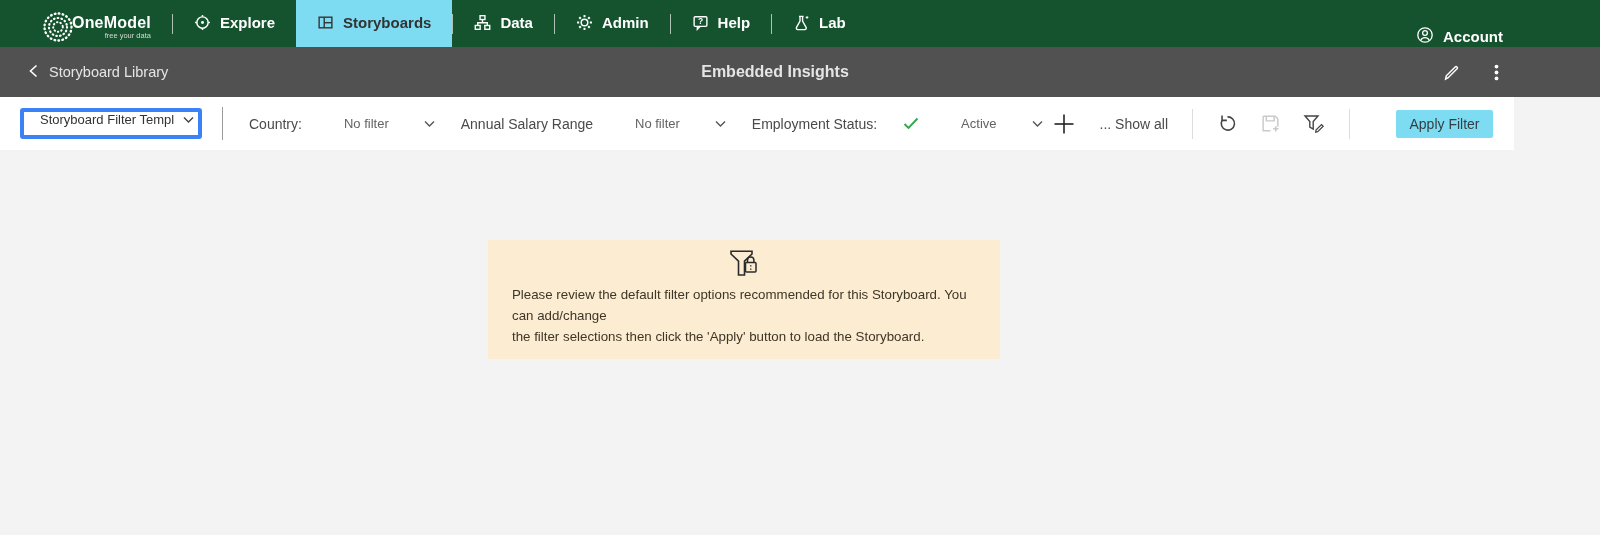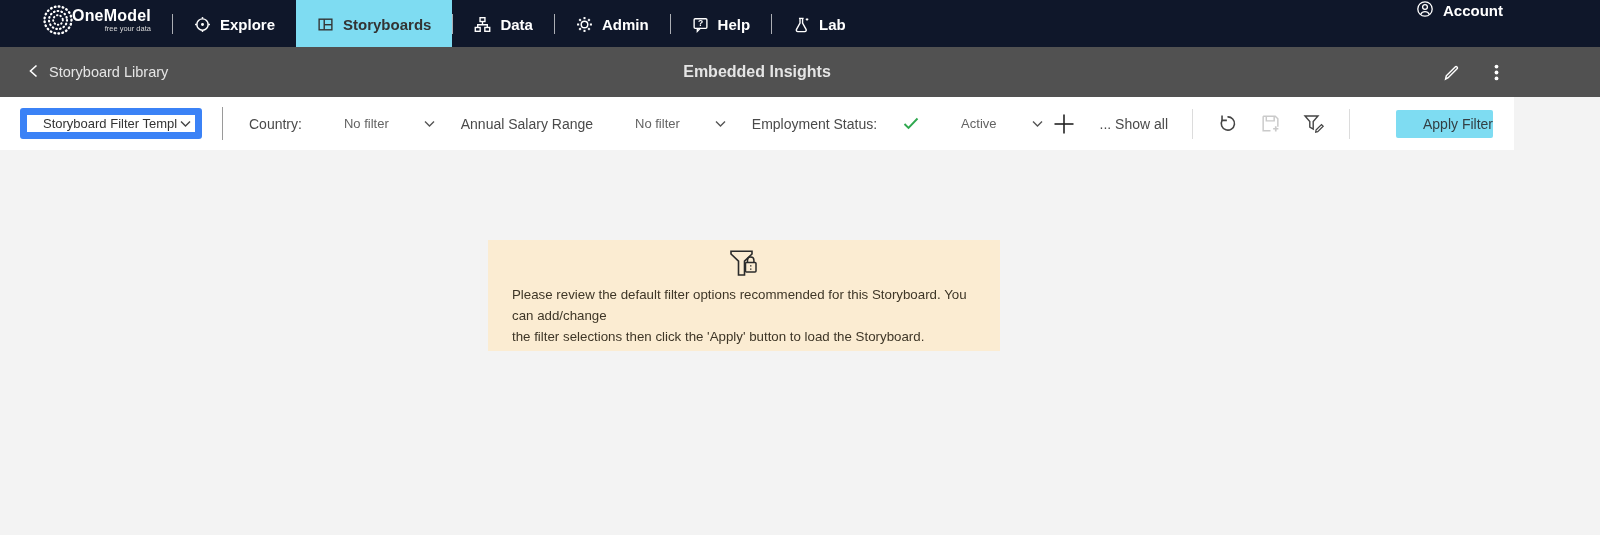--- a/index.html
+++ b/index.html
@@ -1,59 +1,59 @@
 <!DOCTYPE html>
 <html><head>
 <meta charset="utf-8">
 <style>
   * { box-sizing: border-box; margin: 0; padding: 0; }
   html,body { width:1600px; height:535px; overflow:hidden; }
   body { font-family:"Liberation Sans", sans-serif; background:#f3f3f3; }
 
   
-  .topnav { height:47px; background:#0f172a; display:flex; align-items:flex-start; color:#fff; }
+  .topnav { height:47px; background:#14532d; display:flex; align-items:flex-end; color:#fff; }
   .logo { display:flex; align-items:center; margin-left:38px; width:134px; cursor:pointer; }
   .logo svg { flex:0 0 auto; }
   .logo-text { margin-left:-6px; display:flex; flex-direction:column; align-items:flex-end; }
   .logo-title { font-size:16px; font-weight:bold; letter-spacing:0.2px; line-height:17px; }
   .logo-tagline { font-size:7.5px; color:#d8d8d8; line-height:9px; }
   .nav-divider { width:1px; height:20px; background:rgba(255,255,255,0.65); align-self:center; }
   .nav-item { display:flex; align-items:center; gap:9px; padding:16px 21px; font-size:15px; font-weight:600; cursor:pointer; white-space:nowrap; }
   .nav-item svg { display:block; }
   .nav-item.active { background:#7edcf2; color:#333; }
   .nav-account { margin-left:auto; margin-right:97px; display:flex; align-items:center; gap:9px; font-size:15px; font-weight:600; cursor:pointer; }
 
   
   .subheader { position:relative; height:50px; background:#515151; color:#e5e5e5; display:flex; align-items:center; }
   .back-group { display:flex; align-items:center; gap:9px; margin-left:27px; font-size:14.5px; cursor:pointer; z-index:2; }
-  .sub-title { position:absolute; left:0; width:1514px; text-align:center; font-size:16px; font-weight:600; }
+  .sub-title { position:absolute; left:18px; width:1514px; text-align:center; font-size:16px; font-weight:600; }
   .sub-actions { margin-left:auto; margin-right:95px; display:flex; align-items:center; gap:27px; z-index:2; }
   .icon-btn { cursor:pointer; display:flex; align-items:center; }
 
   
   .filterbar { height:53px; width:1514px; background:#fff; display:flex; align-items:center; }
-  .template-select { margin-left:20px; width:182px; height:31px; border:7px solid #3b82f6; border-radius:3px; display:flex; align-items:center; justify-content:space-between; padding:0 4px 0 16px; font-size:13px; color:#333; cursor:pointer; }
+  .template-select { margin-left:20px; width:182px; height:31px; border:4px solid #3b82f6; border-radius:3px; display:flex; justify-content:space-between; padding:0 4px 0 16px; font-size:13px; color:#333; cursor:pointer; }
   .vdiv-dark { width:1px; height:33px; background:#9a9a9a; margin-left:20px; }
   .vdiv-light { width:1px; height:30px; background:#dcdcdc; }
   .filter-group { display:flex; align-items:center; margin-left:26px; cursor:pointer;gap:16px; }
   .flabel { font-size:14px; color:#4a4a4a; }
   .fvalue { font-size:13px; color:#636363; margin-left:26px; }
   .fchev { margin-left:19px; display:flex; }
   .fcheck { margin-left:10px; display:flex; }
   .right-cluster { margin-left:auto; margin-right:21px; display:flex; align-items:center; }
   .plus-btn { cursor:pointer; display:flex; }
   .show-all { font-size:14px; color:#4a4a4a; margin-left:24px; cursor:pointer; white-space:nowrap; }
   .right-cluster .vdiv-light { margin:0 24px; }
   .tool-icon { cursor:pointer; display:flex; margin-right:22px; }
   .tool-icon.disabled { cursor:default; }
-  .apply-btn { margin-left:22px; width:97px; height:28px; background:#7edcf2; border:none; border-radius:2px; font-family:"Liberation Sans",sans-serif; font-size:14px; color:#333f44; cursor:pointer;text-align:right; }
+  .apply-btn { margin-left:22px; width:97px; height:28px; background:#7edcf2; border:none; border-radius:2px; font-family:"Liberation Sans",sans-serif; font-size:14px; color:#333f44; cursor:pointer; }
 
   
   .main { height:385px; background:#f3f3f3; }
-  .notice { margin:90px 0 4px 488px; width:512px; min-height:82px; background:#fbecd2; padding:9px 24px 4px; }
+  .notice { margin:90px 0 4px 488px; width:512px; min-height:82px; background:#fbecd2; padding:9px 24px 12px; }
   .notice-icon { display:flex; justify-content:center; margin-bottom:5px; }
   .notice-line { font-size:13.3px; color:#3e3627; line-height:21px; }
 </style>
 </head>
 <body>
 
 <div class="topnav">
   <div class="logo">
     <span style="display:flex;">
       <svg width="40" height="40" viewBox="0 0 40 40" fill="none" stroke="#fff">

